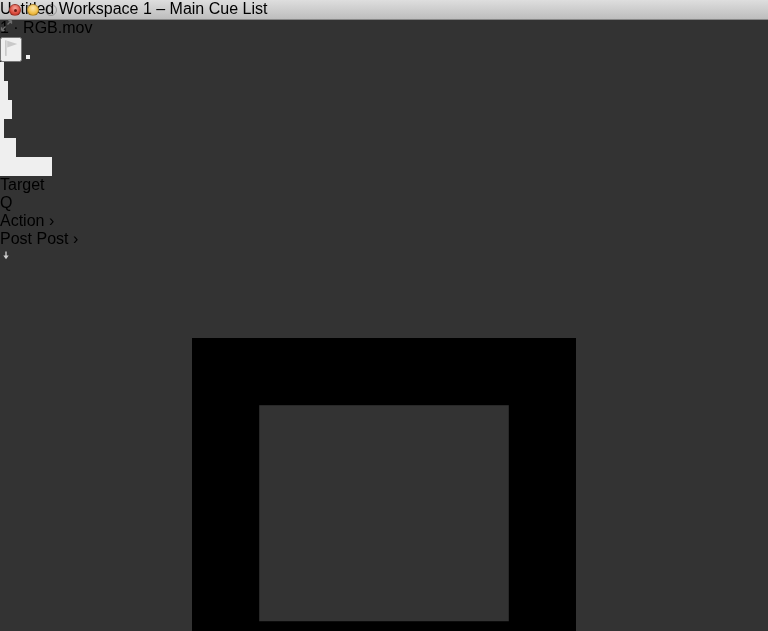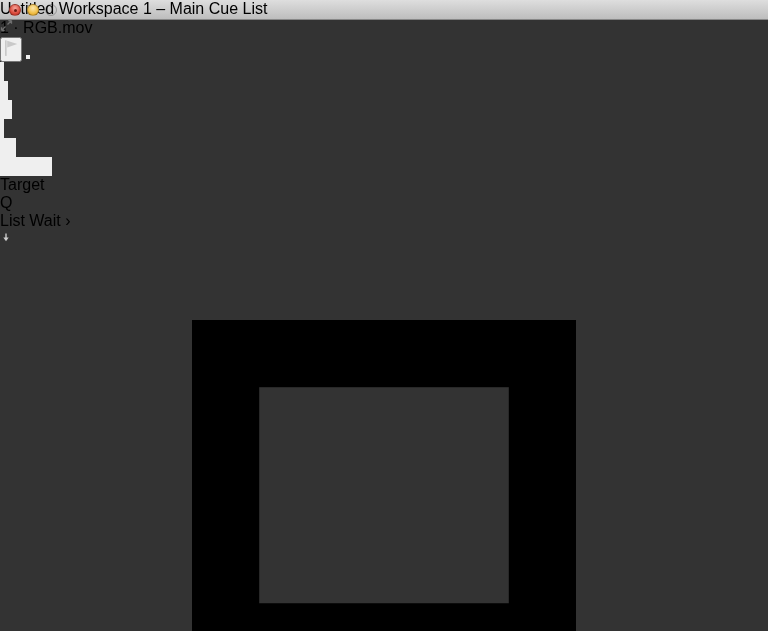--- a/index.html
+++ b/index.html
@@ -268,21 +268,25 @@
             <use href="#sym-script"></use>
           </svg></button></div>
     </div>
 
   <div class="cuelist">
     <div class="cl-header cl-grid">
       <div class="hc"></div>
       <div class="hc">Target</div>
       <div class="hc qcol">Q</div>
       <div class="hc">
-        <span>List Wait</span>
+        <span>Action</span>
+        <span class="hchev">›</span>
+      </div>
+      <div class="hc">
+        <span>Post Post</span>
         <span class="hchev">›</span>
       </div>
       <div class="hc last">
         <svg width="12" height="13" viewBox="0 0 16 16">
           <path d="M8,2.5 V9" stroke="#cfcfcf" stroke-width="1.8"></path>
           <path d="M4.4,8 H11.6 L8,13 Z" fill="#cfcfcf"></path>
         </svg>
       </div>
     </div>
 

